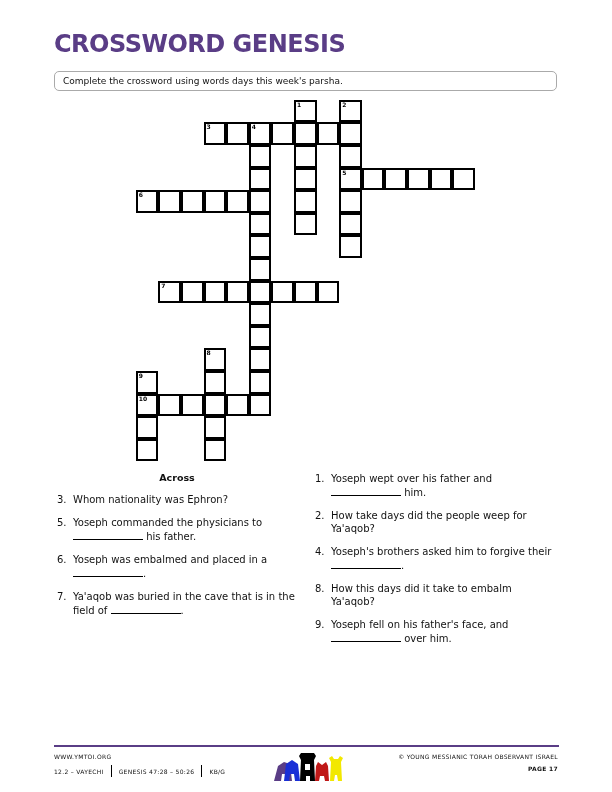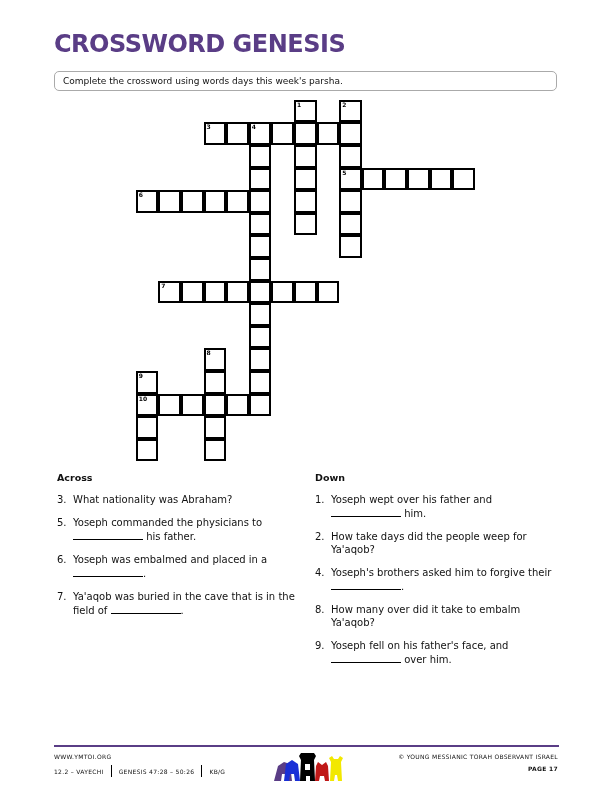--- a/index.html
+++ b/index.html
@@ -8,21 +8,21 @@
   .title { position:absolute; left:54px; top:30px; font-family:"DejaVu Sans", sans-serif;
            font-weight:bold; font-size:24px; letter-spacing:-0.5px; color:#5a3d86; }
   .instr-box { position:absolute; left:54px; top:71px; width:503px; height:20px;
                border:1px solid #aaaaaa; border-radius:5px; box-sizing:border-box;
                font-size:9px; line-height:18px; padding-left:8px; color:#111; }
   #grid { position:absolute; left:0; top:0; width:612px; height:480px; }
   .cell { position:absolute; width:22.6px; height:22.6px; box-sizing:border-box;
           border:2.5px solid #000; background:#fff; margin-left:-1.25px; margin-top:-1.25px; }
   .num { position:absolute; left:1px; top:-1px; font-size:6px; font-weight:bold; line-height:8px; color:#000; }
   .col { position:absolute; top:472px; width:240px; }
-  .col h3 { margin:0 0 10px 0; font-size:9.5px; font-weight:bold; }
+  .col h3 { margin:0 0 10px 0; font-size:9.5px; font-weight:bold;text-align:center; }
   .clue { display:flex; font-size:10px; line-height:13px; margin-bottom:10px; }
   .clue .n { width:16px; flex:none; }
   .clue .t { flex:1; }
   .blank { display:inline-block; border-bottom:1px solid #000; width:70px; height:10px; vertical-align:baseline; }
   .footer-rule { position:absolute; left:54px; top:745px; width:505px; height:2px; background:#5a3d86; }
   .f-site { position:absolute; left:54px; top:753px; font-size:6px; letter-spacing:0.3px; }
   .f-info { position:absolute; left:54px; top:765px; font-size:6px; letter-spacing:0.3px; display:flex; align-items:center; }
   .f-info .sep { display:inline-block; width:1px; height:12px; background:#000; margin:0 7px; }
   .f-copy { position:absolute; right:54px; top:753px; font-size:6px; letter-spacing:0.3px; text-align:right; }
   .f-page { position:absolute; right:54px; top:765px; font-size:6px; font-weight:bold; letter-spacing:0.3px; }
@@ -114,54 +114,53 @@
     <div class="cell" style="left: 159.6px; top: 394.8px;"></div>
     <div class="cell" style="left: 182.2px; top: 394.8px;"></div>
     <div class="cell" style="left: 227.4px; top: 394.8px;"></div>
   </div>
 
 <div class="col" style="left:57px;">
   <h3>Across</h3>
   <div id="across-list">
       <div class="clue">
         <span class="n">3.</span>
-        <span class="t">What nationality was Abraham?</span>
+        <span class="t">Whom nationality was Ephron?</span>
       </div>
       <div class="clue">
         <span class="n">5.</span>
         <span class="t">Yoseph commanded the physicians to <span class="blank"></span> his father.</span>
       </div>
       <div class="clue">
         <span class="n">6.</span>
         <span class="t">Yoseph was embalmed and placed in a <span class="blank"></span>.</span>
       </div>
       <div class="clue">
         <span class="n">7.</span>
         <span class="t">Ya'aqob was buried in the cave that is in the field of <span class="blank"></span>.</span>
       </div>
     </div>
 </div>
 <div class="col" style="left:315px;">
-  <h3>Down</h3>
   <div id="down-list">
       <div class="clue">
         <span class="n">1.</span>
         <span class="t">Yoseph wept over his father and <span class="blank"></span> him.</span>
       </div>
       <div class="clue">
         <span class="n">2.</span>
         <span class="t">How take days did the people weep for Ya'aqob?</span>
       </div>
       <div class="clue">
         <span class="n">4.</span>
         <span class="t">Yoseph's brothers asked him to forgive their <span class="blank"></span>.</span>
       </div>
       <div class="clue">
         <span class="n">8.</span>
-        <span class="t">How many over did it take to embalm Ya'aqob?</span>
+        <span class="t">How this days did it take to embalm Ya'aqob?</span>
       </div>
       <div class="clue">
         <span class="n">9.</span>
         <span class="t">Yoseph fell on his father's face, and <span class="blank"></span> over him.</span>
       </div>
     </div>
 </div>
 
 <div class="footer-rule"></div>
 <div class="f-site">WWW.YMTOI.ORG</div>

